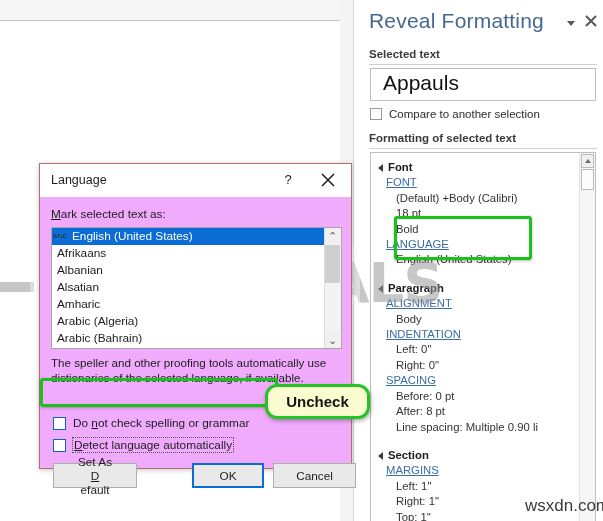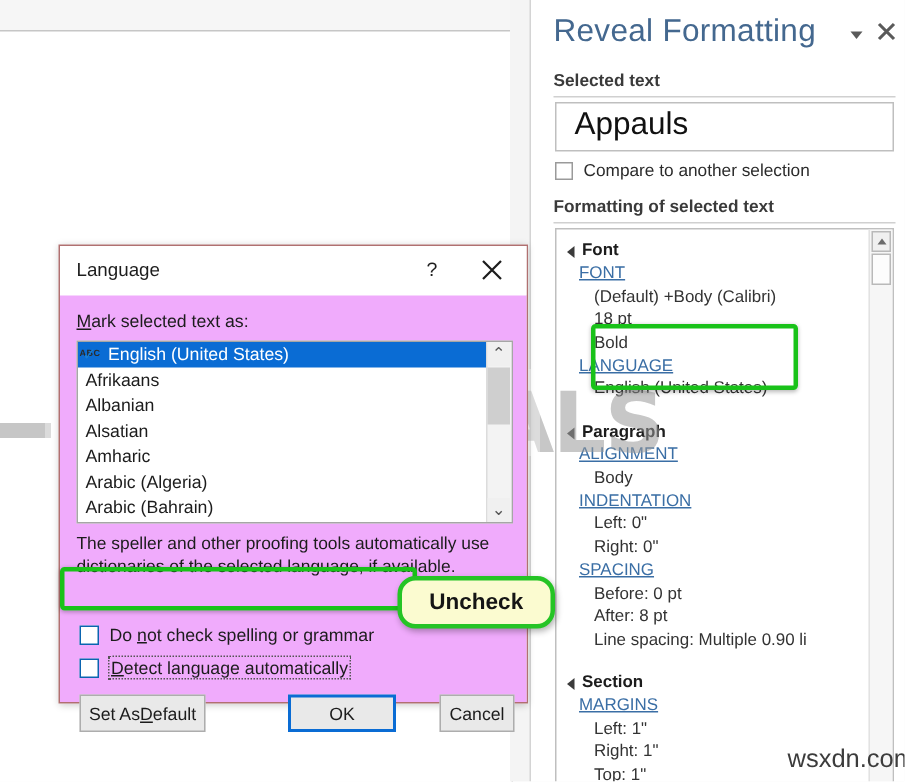--- a/index.html
+++ b/index.html
@@ -141,25 +141,25 @@
   }
   .cbrow{position:absolute;display:flex;align-items:center;gap:7px;cursor:pointer;}
   #row-donot{left:13px;top:219px;}
   #row-detect{left:13px;top:241px;}
   .cbrow .cb{width:13px;height:13px;border:1px solid #0a64b0;background:#fff;box-sizing:border-box;flex:none;}
   .cbrow .lbl{font-size:11.8px;color:#1c1c1c;}
   .cbrow .lbl u{text-decoration:underline;}
   #row-detect .lbl{outline:1px dotted #555;padding:0 1px;}
   .dlgbtn{
     position:absolute;height:25px;background:#e9e9e9;border:1px solid #adadad;box-sizing:border-box;
-    font-size:11.8px;color:#1c1c1c;display:flex;align-items:center;justify-content:center;cursor:pointer;
+    font-size:11.8px;color:#1c1c1c;display:flex;align-items:center;justify-content:center;cursor:pointer;flex-direction:column;
   }
   #btn-default{left:13px;top:266px;width:84px;}
   #btn-ok{left:152px;top:266px;width:72px;border:2px solid #0a6cd4;background:#e9e9e9;}
-  #btn-cancel{left:233px;top:266px;width:50px;margin-left:20px;}
+  #btn-cancel{left:233px;top:266px;width:83px;}
 
   
   #wm{
     position:absolute;left:141px;top:228px;width:300px;height:100px;
     pointer-events:none;opacity:.55;
   }
   #wm .wm-text{
     position:absolute;left:20px;top:22px;font-size:56px;font-weight:bold;color:#9a9a9a;
     letter-spacing:-1px;font-family:"DejaVu Sans",sans-serif;
   }

